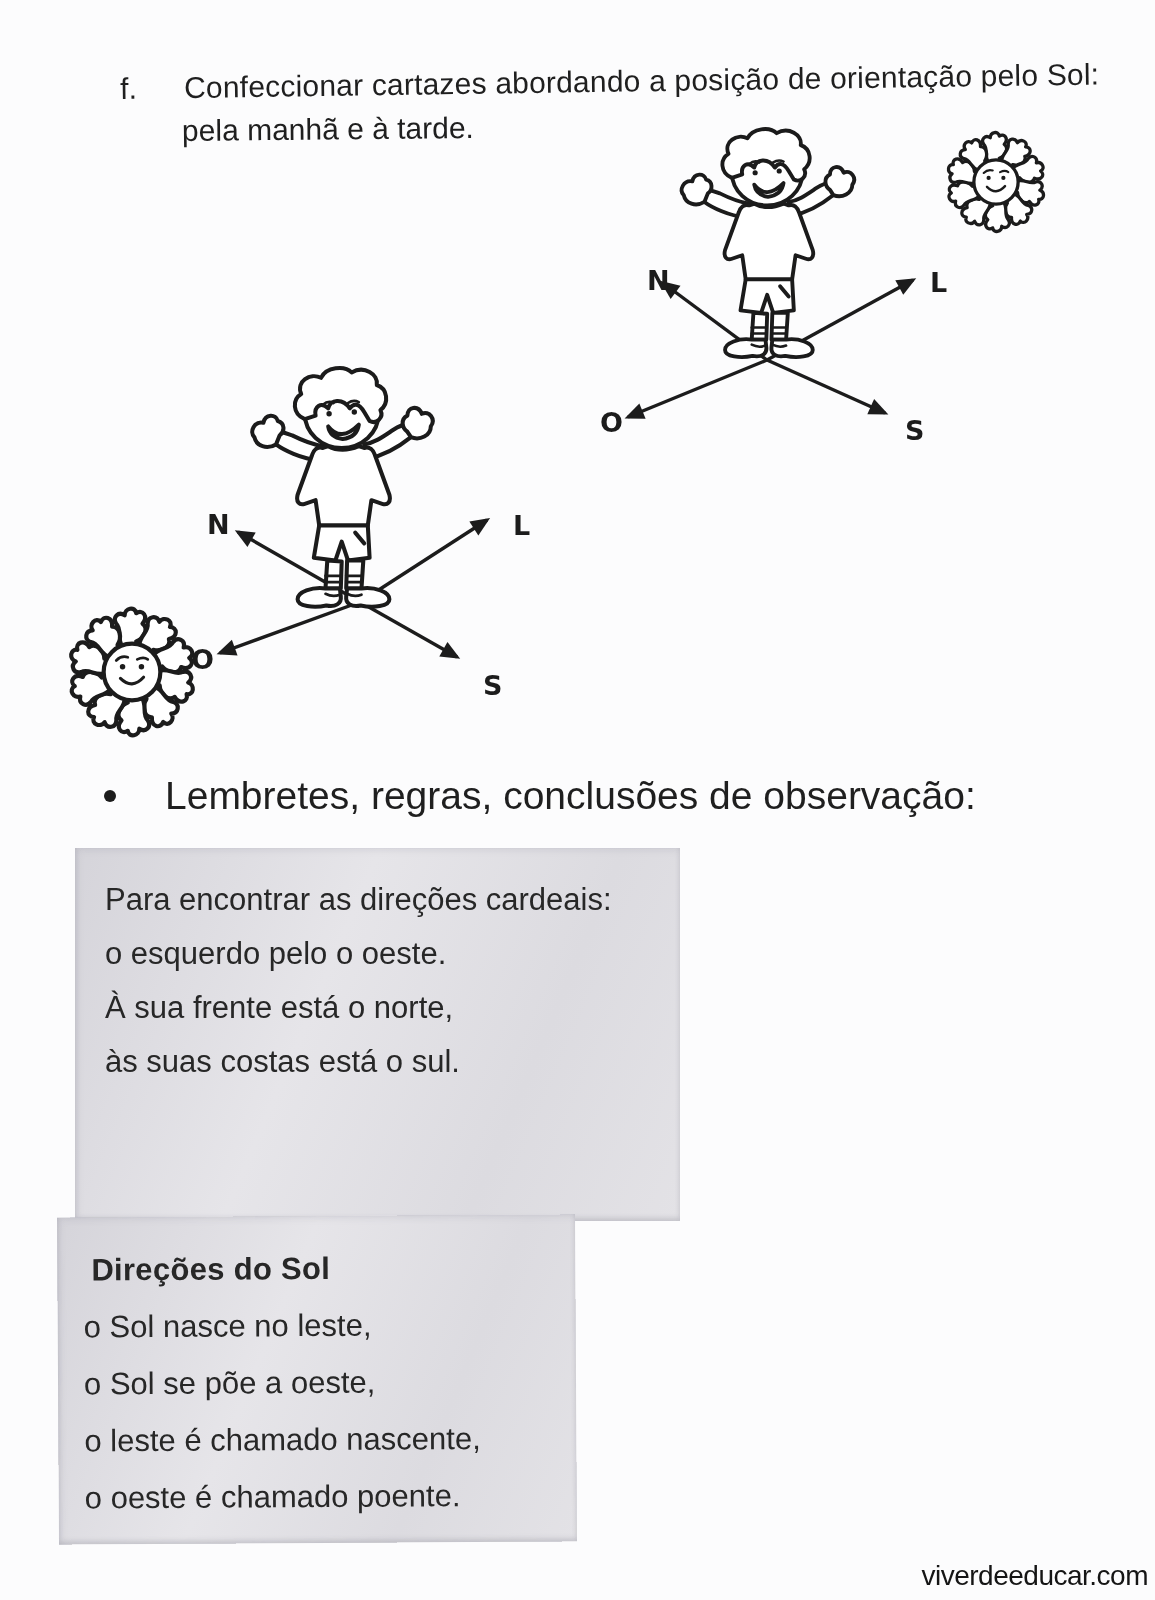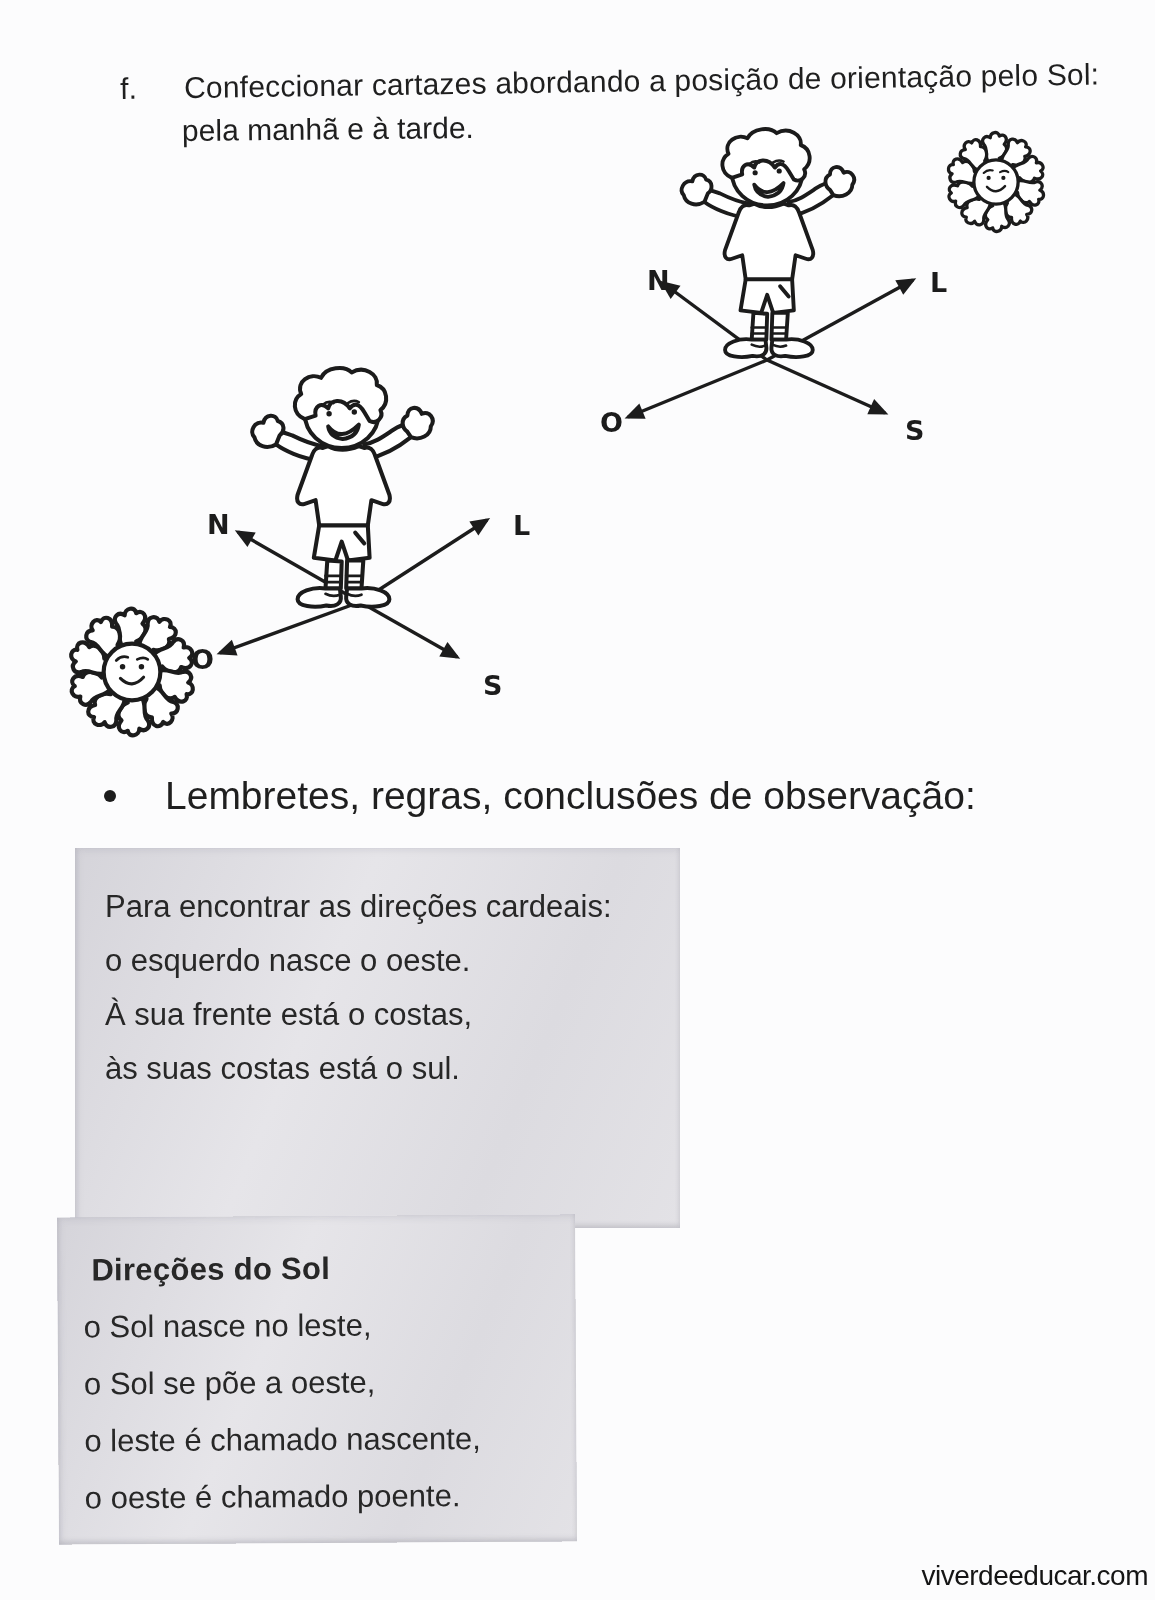--- a/index.html
+++ b/index.html
@@ -20,21 +20,21 @@
   }
   
   .bullet-dot{position:absolute;left:104px;top:790px;width:12px;height:12px;border-radius:50%;background:#1c1c1c;}
   .bullet-text{position:absolute;left:165px;top:774px;font-size:39px;white-space:nowrap;}
   
   .graybox{
     position:absolute;color:#272727;
     background:linear-gradient(113deg,#d5d4da 0%,#e6e5e9 40%,#dcdbe0 72%,#e3e2e6 100%);
     box-shadow:inset 0 -3px 5px rgba(110,110,125,.22), inset 2px 2px 7px rgba(125,125,140,.16);
   }
-  .box1{left:75px;top:848px;width:575px;height:348px;padding:32px 0 0 30px;font-size:31px;line-height:54px;}
+  .box1{left:75px;top:848px;width:575px;height:348px;padding:25px 0 0 30px;font-size:31px;line-height:54px;}
   .box2{left:58px;top:1216px;width:492px;height:303px;padding:24px 0 0 26px;font-size:31px;line-height:57px;transform:rotate(-.35deg);}
   .box2 .box-title{font-weight:bold;padding-left:8px;letter-spacing:.3px;}
   .boxline{white-space:nowrap;}
   
   svg.fig{position:absolute;}
   .fig-top{left:575px;top:118px;}
   .fig-bottom{left:55px;top:355px;}
   .compass-line{stroke:#1c1c1c;stroke-width:3.4;}
   .compass-label{font-family:"DejaVu Sans",sans-serif;font-weight:bold;font-size:27px;fill:#1c1c1c;}
   
@@ -139,22 +139,22 @@
     <text class="compass-label" x="458" y="180">L</text>
     <text class="compass-label" x="136" y="314">O</text>
     <text class="compass-label" x="428" y="340">S</text>
   </svg>
 
   <span class="bullet-dot"></span>
   <div class="bullet-text">Lembretes, regras, conclusões de observação:</div>
 
   <div class="graybox box1">
     <div class="boxline">Para encontrar as direções cardeais:</div>
-    <div class="boxline">o esquerdo nasce o oeste.</div>
-    <div class="boxline">À sua frente está o costas,</div>
+    <div class="boxline">o esquerdo pelo o oeste.</div>
+    <div class="boxline">À sua frente está o norte,</div>
     <div class="boxline">às suas costas está o sul.</div>
   </div>
 
   <div class="graybox box2">
     <div class="boxline box-title">Direções do Sol</div>
     <div class="boxline">o Sol nasce no leste,</div>
     <div class="boxline">o Sol se põe a oeste,</div>
     <div class="boxline">o leste é chamado nascente,</div>
     <div class="boxline">o oeste é chamado poente.</div>
   </div>

